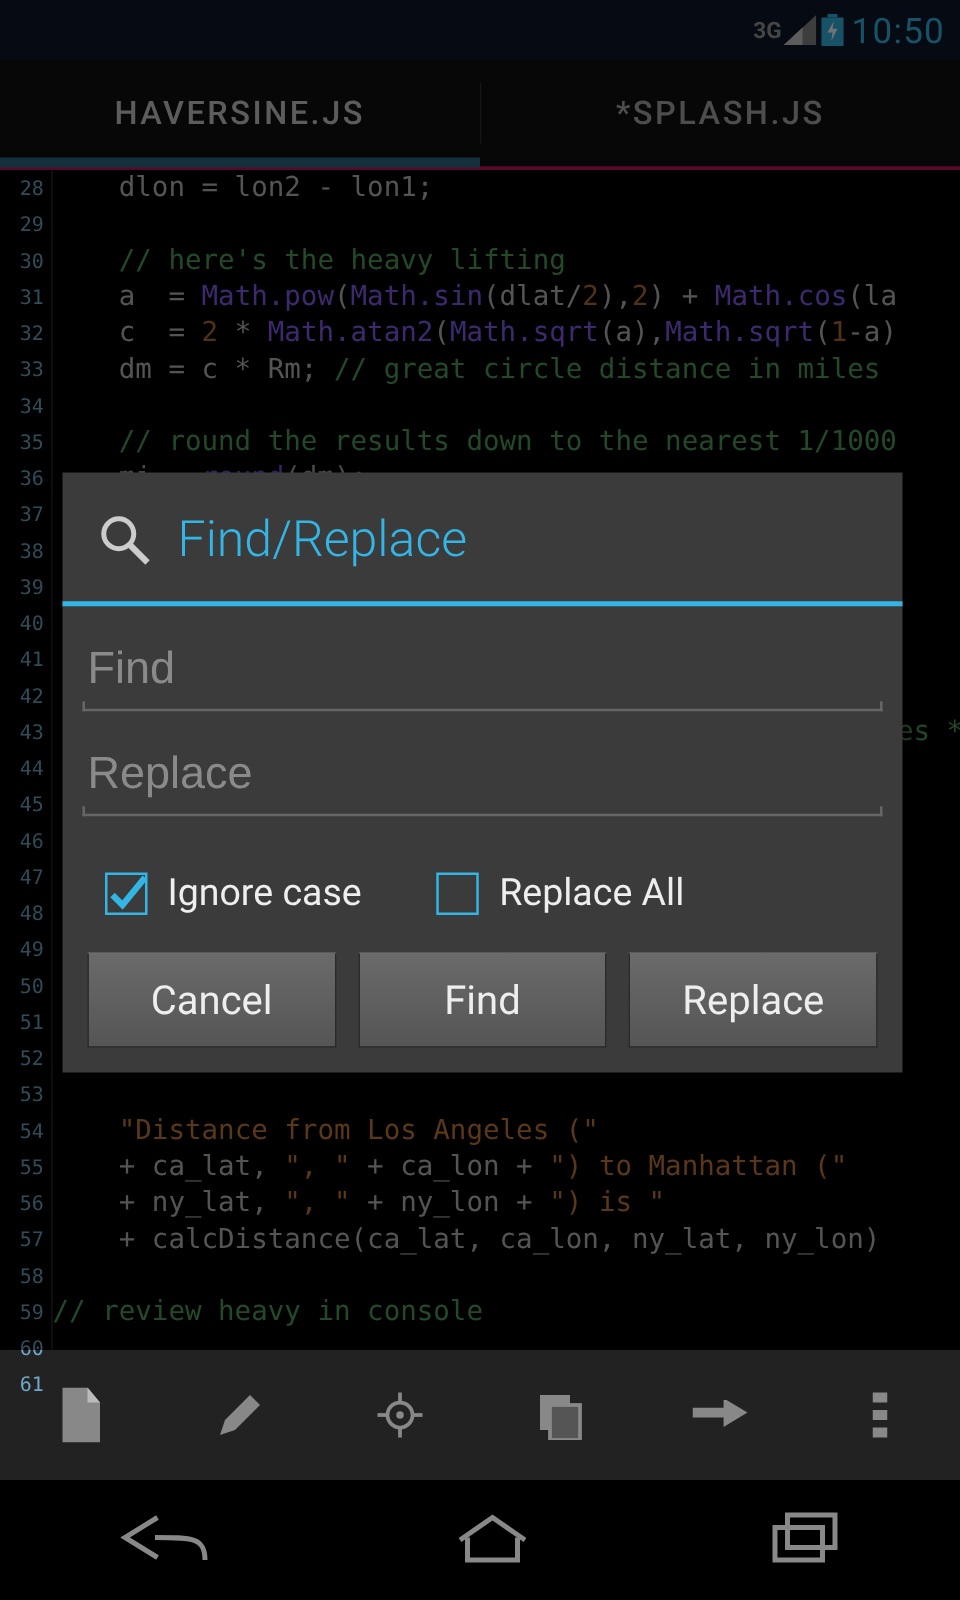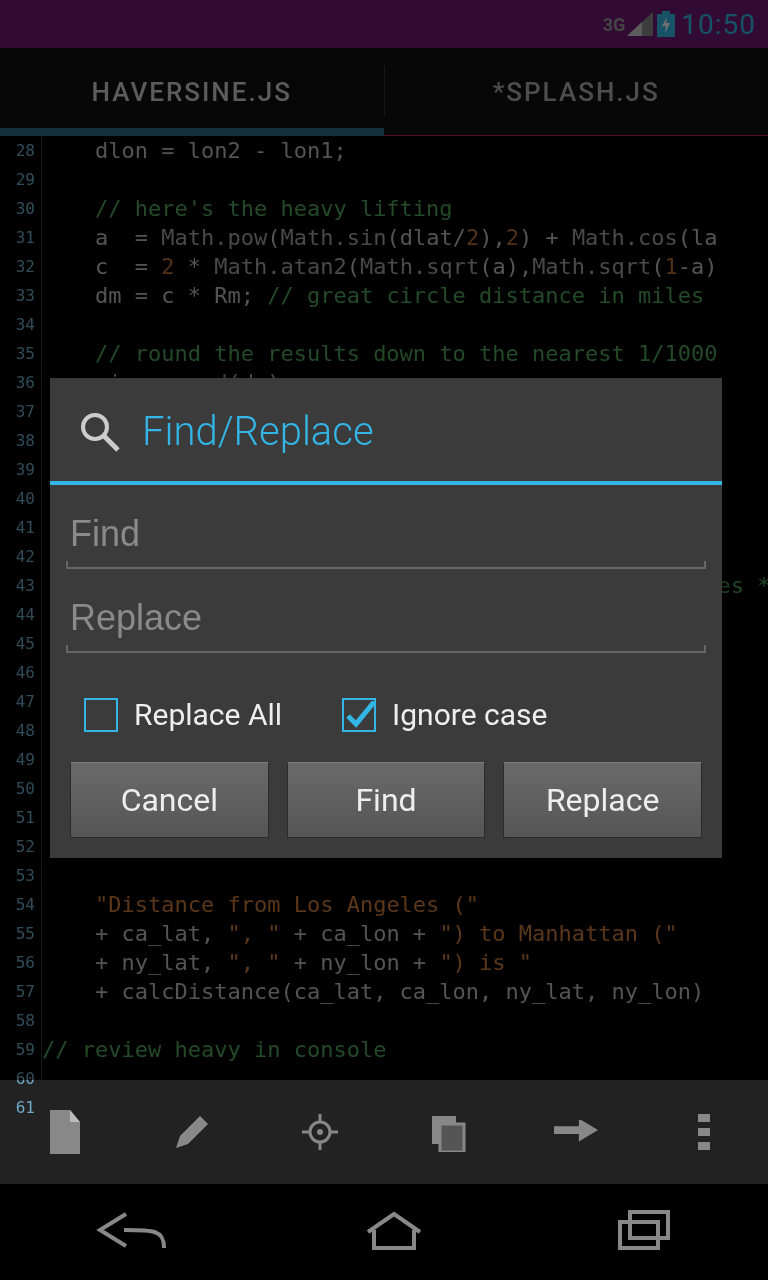--- a/index.html
+++ b/index.html
@@ -1,40 +1,40 @@
 <!DOCTYPE html>
 <html><head>
 <meta charset="utf-8">
 <style>
   * { margin: 0; padding: 0; box-sizing: border-box; }
   html, body { width: 768px; height: 1280px; background: #000; font-family: "Roboto", "Droid Sans", sans-serif; overflow: hidden; color: #ccc; }
   
   
   .status-bar {
-    height: 48px; background: #701a75; display: flex; align-items: center; justify-content: flex-end;
+    height: 48px; background: #0f172a; display: flex; align-items: center; justify-content: flex-end;
     padding: 0 12px; gap: 6px; color: #33B5E5; font-size: 28px; letter-spacing: 1px;
   }
   .status-bar .icons { display: flex; align-items: center; gap: 4px; }
   .status-bar svg { display:block; }
   
   
-  .tabs { display: flex; height: 88px; background: #111; border-bottom: 1px solid #be185d; }
+  .tabs { display: flex; height: 88px; background: #111; border-bottom: 3px solid #be185d; }
   .tab { flex: 1; display: flex; align-items: center; justify-content: center; color: #aaa; font-size: 26px; letter-spacing: 2px; font-weight: 500; position: relative; }
   .tab.active { color: #ccc; }
   .tab.active::after { content: ""; position: absolute; left: 0; right: 0; bottom: -1px; height: 8px; background: #2f6a88; }
   .tab-sep { width: 1px; background: #333; margin: 18px 0; }
   
   
   .editor-wrap { position: relative; height: calc(1280px - 48px - 88px - 104px - 96px); display:flex; }
   .gutter { width: 42px; text-align: right; padding: 0 6px 0 0; color:#6da9c6; font-family: ui-monospace, "Droid Sans Mono", monospace; font-size: 16px; line-height: 29px; border-right:1px solid #333;}
   .code { flex:1; font-family: ui-monospace, "Droid Sans Mono", monospace; font-size: 22px; line-height: 29px; white-space: pre; color:#ccc; overflow:hidden;}
   .c-comment { color:#4fa35a; }
   .c-str { color:#c97a3a; }
   .c-num { color:#b56e34; }
-  .c-fn { color:#a3a3a3;text-align:right; }
+  .c-fn { color:#8b5cf6;text-align:right; }
   .c-op { color:#bbb; }
   
   
   .action-bar { height: 104px; background: #222; display:flex; align-items: center; justify-content: space-around; }
   .action-bar .aicon { width: 44px; height: 44px; display:flex; align-items:center; justify-content:center; }
   .action-bar svg { fill:#777; }
   
   
   .nav-bar { height: 96px; background:#000; display:flex; align-items:center; justify-content:space-around; }
   .nav-bar svg { stroke:#888; fill:none; }
@@ -258,32 +258,32 @@
         </div>
     </div>
     <div class="field">
       <input type="text" placeholder="Replace" style="">
       <div class="underline">
           <span class="tick-l"></span>
           <span class="tick-r"></span>
         </div>
     </div>
     <div class="check-row">
-      <div class="check">
-        <div class="box" style="border-color:#33B5E5;"></div>
-        <span>Replace All</span>
-      </div>
       <div class="check on">
         <div class="box">
             <svg width="30" height="30" viewBox="0 0 30 30">
               <path d="M4 16 L12 24 L30 2" stroke="#33B5E5" stroke-width="5" fill="none"></path>
             </svg>
           </div>
         <span>Ignore case</span>
       </div>
+      <div class="check">
+        <div class="box" style="border-color:#33B5E5;"></div>
+        <span>Replace All</span>
+      </div>
     </div>
     <div class="btn-row">
       <div class="btn">Cancel</div>
       <div class="btn">Find</div>
       <div class="btn">Replace</div>
     </div>
   </div>
 </div>
 
 </body></html>

